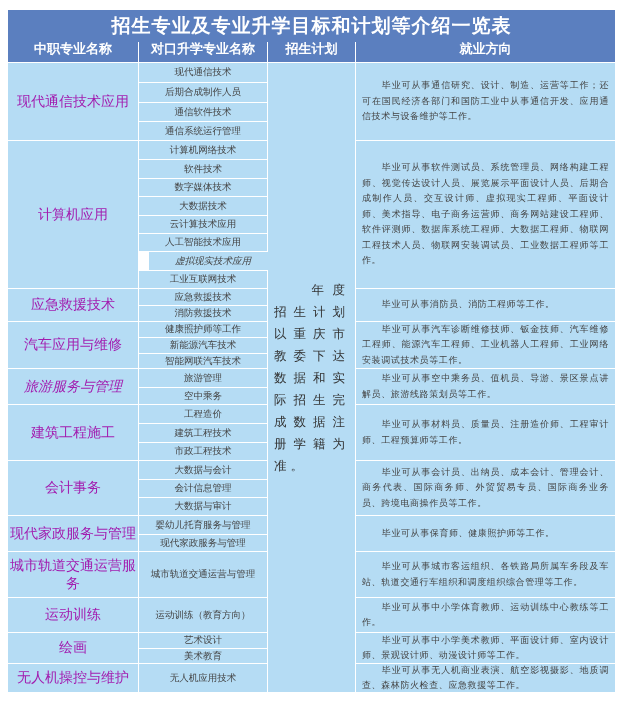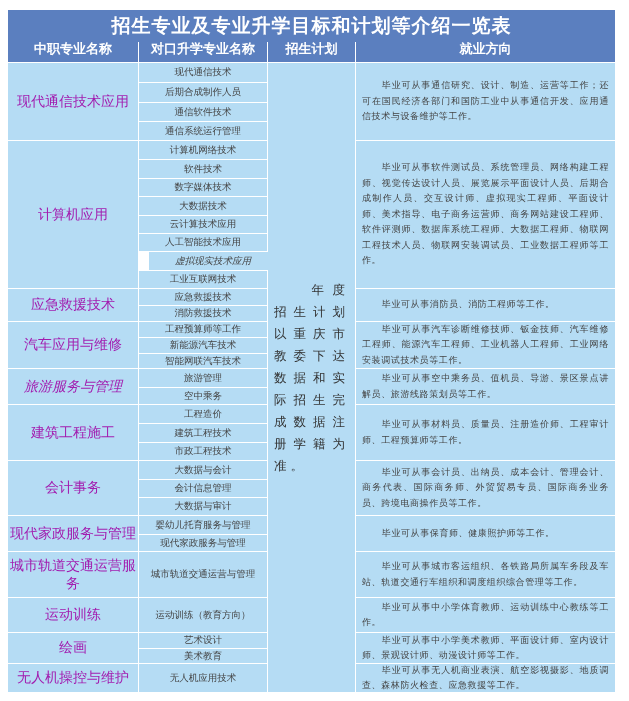--- a/index.html
+++ b/index.html
@@ -51,21 +51,21 @@
       <div class="cell job" style="left: 348px; width: 259px; top: 139px; height: 147px;">
         <span>毕业可从事软件测试员、系统管理员、网络构建工程师、视觉传达设计人员、展览展示平面设计人员、后期合成制作人员、交互设计师、虚拟现实工程师、平面设计师、美术指导、电子商务运营师、商务网站建设工程师、软件评测师、数据库系统工程师、大数据工程师、物联网工程技术人员、物联网安装调试员、工业数据工程师等工作。</span>
       </div>
       <div class="cell major" style="left: 0px; width: 130px; top: 287px; height: 32px;">应急救援技术</div>
       <div class="cell sub" style="left: 131px; width: 128px; top: 287px; height: 16px;">应急救援技术</div>
       <div class="cell sub" style="left: 131px; width: 128px; top: 304px; height: 15px;">消防救援技术</div>
       <div class="cell job" style="left: 348px; width: 259px; top: 287px; height: 32px;">
         <span>毕业可从事消防员、消防工程师等工作。</span>
       </div>
       <div class="cell major" style="left: 0px; width: 130px; top: 320px; height: 46px;">汽车应用与维修</div>
-      <div class="cell sub" style="left: 131px; width: 128px; top: 320px; height: 15px;">工程预算师等工作</div>
+      <div class="cell sub" style="left: 131px; width: 128px; top: 320px; height: 15px;">健康照护师等工作</div>
       <div class="cell sub" style="left: 131px; width: 128px; top: 336px; height: 15px;">新能源汽车技术</div>
       <div class="cell sub" style="left: 131px; width: 128px; top: 352px; height: 14px;">智能网联汽车技术</div>
       <div class="cell job" style="left: 348px; width: 259px; top: 320px; height: 46px;">
         <span>毕业可从事汽车诊断维修技师、钣金技师、汽车维修工程师、能源汽车工程师、工业机器人工程师、工业网络安装调试技术员等工作。</span>
       </div>
       <div class="cell major" style="left: 0px; width: 130px; top: 367px; height: 35px; font-style: italic;">旅游服务与管理</div>
       <div class="cell sub" style="left: 131px; width: 128px; top: 367px; height: 18px;">旅游管理</div>
       <div class="cell sub" style="left: 131px; width: 128px; top: 386px; height: 16px;">空中乘务</div>
       <div class="cell job" style="left: 348px; width: 259px; top: 367px; height: 35px;">
         <span>毕业可从事空中乘务员、值机员、导游、景区景点讲解员、旅游线路策划员等工作。</span>

